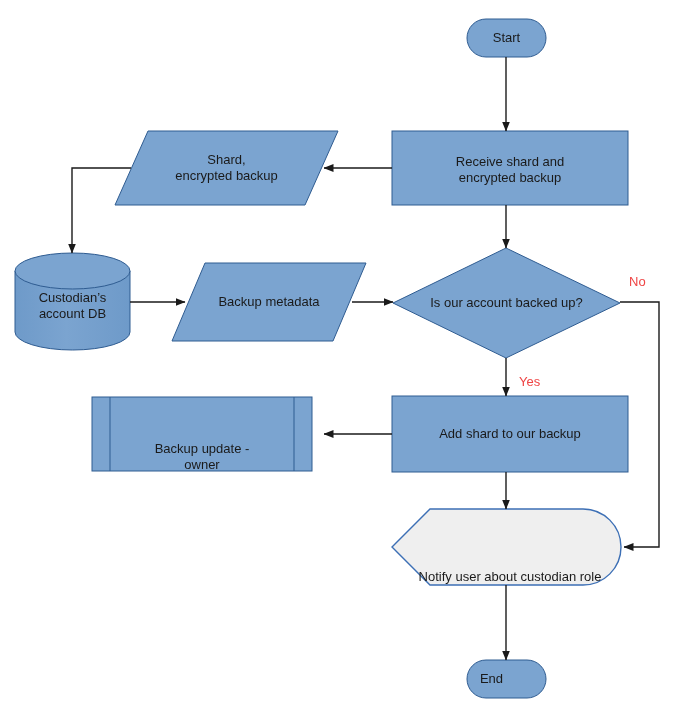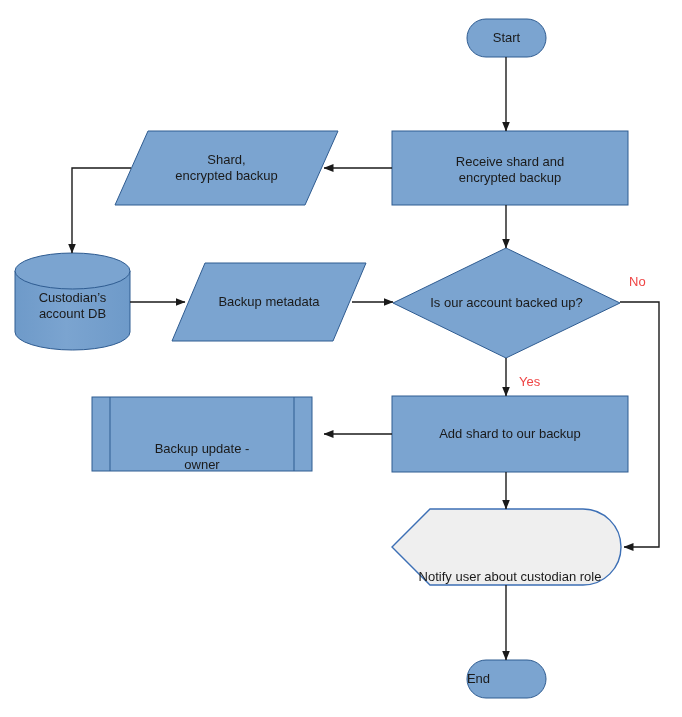--- a/index.html
+++ b/index.html
@@ -129,19 +129,19 @@
 
   <div class="node-label" style="left:393px; top:248px; width:227px; height:110px;">Is our account backed up?</div>
 
   <div class="node-label" style="left:392px; top:396px; width:236px; height:76px;">Add shard to our backup</div>
 
   <div class="node-label" style="left:110px; top:416px; width:184px; height:82px;">Backup update -
 owner</div>
 
   <div class="node-label" style="left:406px; top:509px; width:208px; height:76px;margin-top:30px;">Notify user about custodian role</div>
 
-  <div class="node-label" style="left:439px; top:660px; width:79px; height:38px;">End</div>
+  <div class="node-label" style="left:452px; top:660px; width:79px; height:38px;">End</div>
 
   <div class="edge-label" style="left:519px; top:374px;">Yes</div>
 
   <div class="edge-label" style="left:629px; top:274px;">No</div>
 
 </div>
 
 </body></html>

